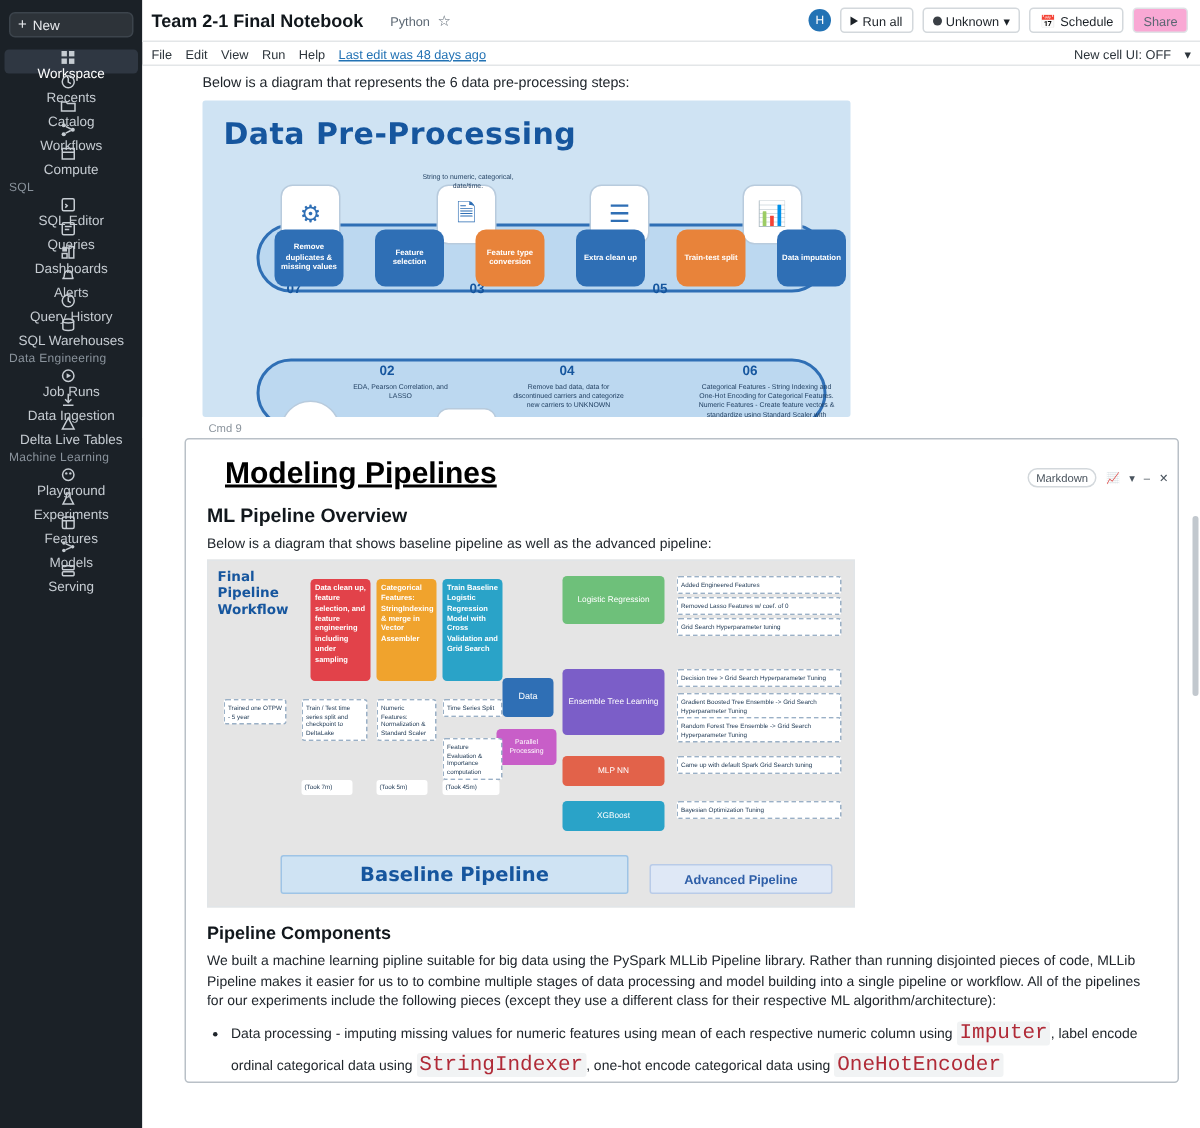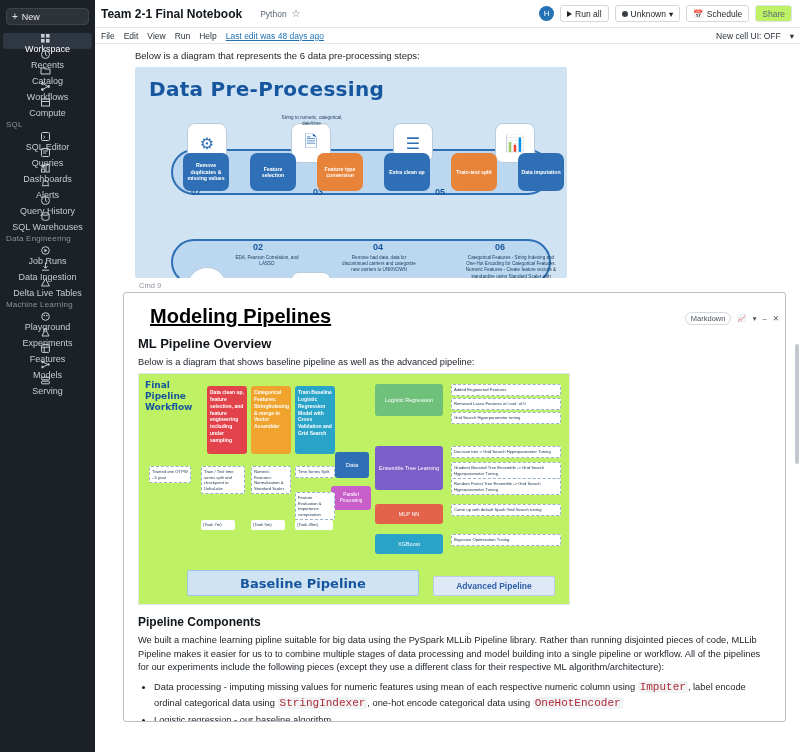--- a/index.html
+++ b/index.html
@@ -76,21 +76,21 @@
   .avatar {
     width:15px;height:15px;border-radius:50%;
     background:#2272b4;color:#fff;font-size:8px;
     display:flex;align-items:center;justify-content:center;
   }
   .tb-btn {
     height:17px; border:1px solid #d3d8dc; border-radius:3px;
     background:#fff; font-size:8.5px; color:#1b2127;
     display:flex;align-items:center; padding:0 6px; gap:3px;
   }
-  .tb-btn.share { background:#bef264; color:#5a6672; border-color:#dfe3e6;}
+  .tb-btn.share { background:#f9a8d4; color:#5a6672; border-color:#dfe3e6;}
   .run-tri { width:0;height:0;border-left:5px solid #1b2127;border-top:3px solid transparent;border-bottom:3px solid transparent;}
   .dot-green { width:6px;height:6px;border-radius:50%;background:#3a3f45;display:inline-block;}
 
   .menubar {
     height:16px; flex:0 0 16px;
     display:flex; align-items:center;
     padding:0 6px; gap:9px;
     font-size:8.5px; color:#2c343b;
     border-bottom:1px solid #e3e6e8;
   }
@@ -179,29 +179,29 @@
   }
   .cell-body { padding:8px 14px 10px 14px; }
   h1.mp { font-size:20px; margin:4px 0 6px 12px; font-weight:bold; color:#000000;text-decoration:underline;}
   h2.mp { font-size:13px; margin:8px 0 5px 0; font-weight:bold; color:#11171c;}
   h3.mp { font-size:12px; margin:10px 0 5px 0; font-weight:bold; color:#11171c;}
   p.mp { font-size:9.3px; margin:4px 0; color:#20262c; line-height:1.45;}
   ul.mp { margin:3px 0 0 0; padding-left:16px; }
   ul.mp li { font-size:9.3px; line-height:1.5; margin-bottom:2px; color:#20262c;}
   code.ic {
     font-family:"Liberation Mono", monospace;
-    font-size:11px; background:#f1f3f4; color:#b02a37;
+    font-size:14px; background:#f1f3f4; color:#b02a37;
     border-radius:2px; padding:0 2px;
   }
 
   
   .diagram2 {
     margin:4px 0 0 0;
     width:432px; height:232px;
-    background:#bef264; border:1px solid #e1e5e8;
+    background:#e5e5e5; border:1px solid #e1e5e8;
     position:relative; overflow:hidden;
   }
   .blk { position:absolute; border-radius:3px; color:#fff; font-size:4.4px; line-height:1.35; padding:3px; overflow:hidden;}
   .blk .hd { font-weight:bold; font-size:5px; display:block; margin-bottom:1px;}
   .baseline-bar {
     position:absolute; left:48px; bottom:8px; width:232px; height:26px;
     background:#cfe3f3; border:1px solid #9ec4e6; border-radius:2px;
     display:flex;align-items:center;justify-content:center;
     font-size:13px; font-weight:bold; color:#16569e;
     font-family:"DejaVu Sans", sans-serif;

